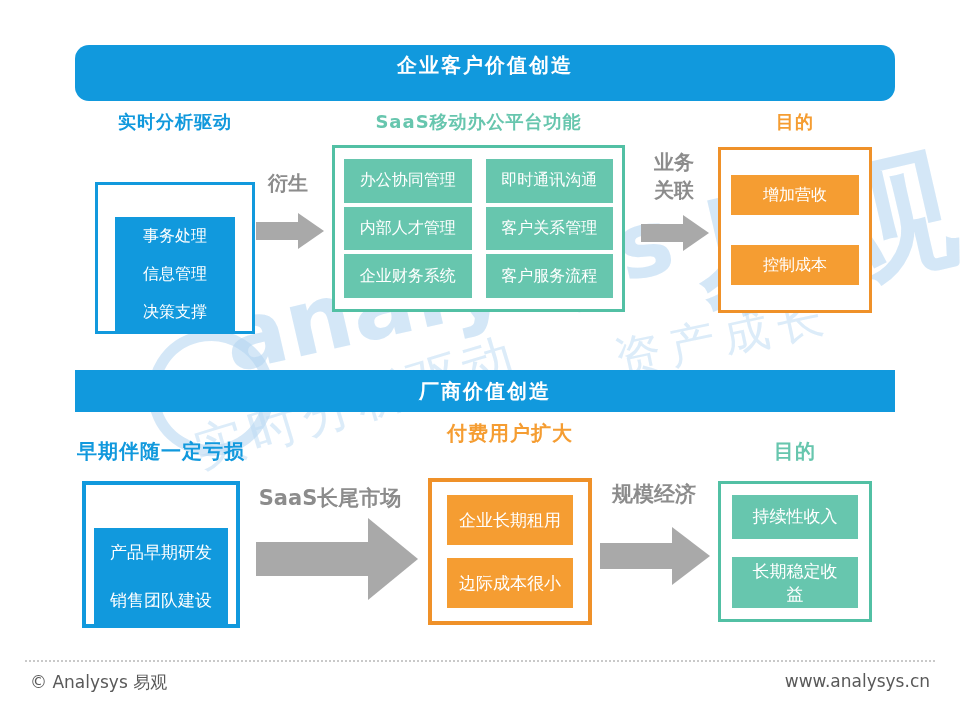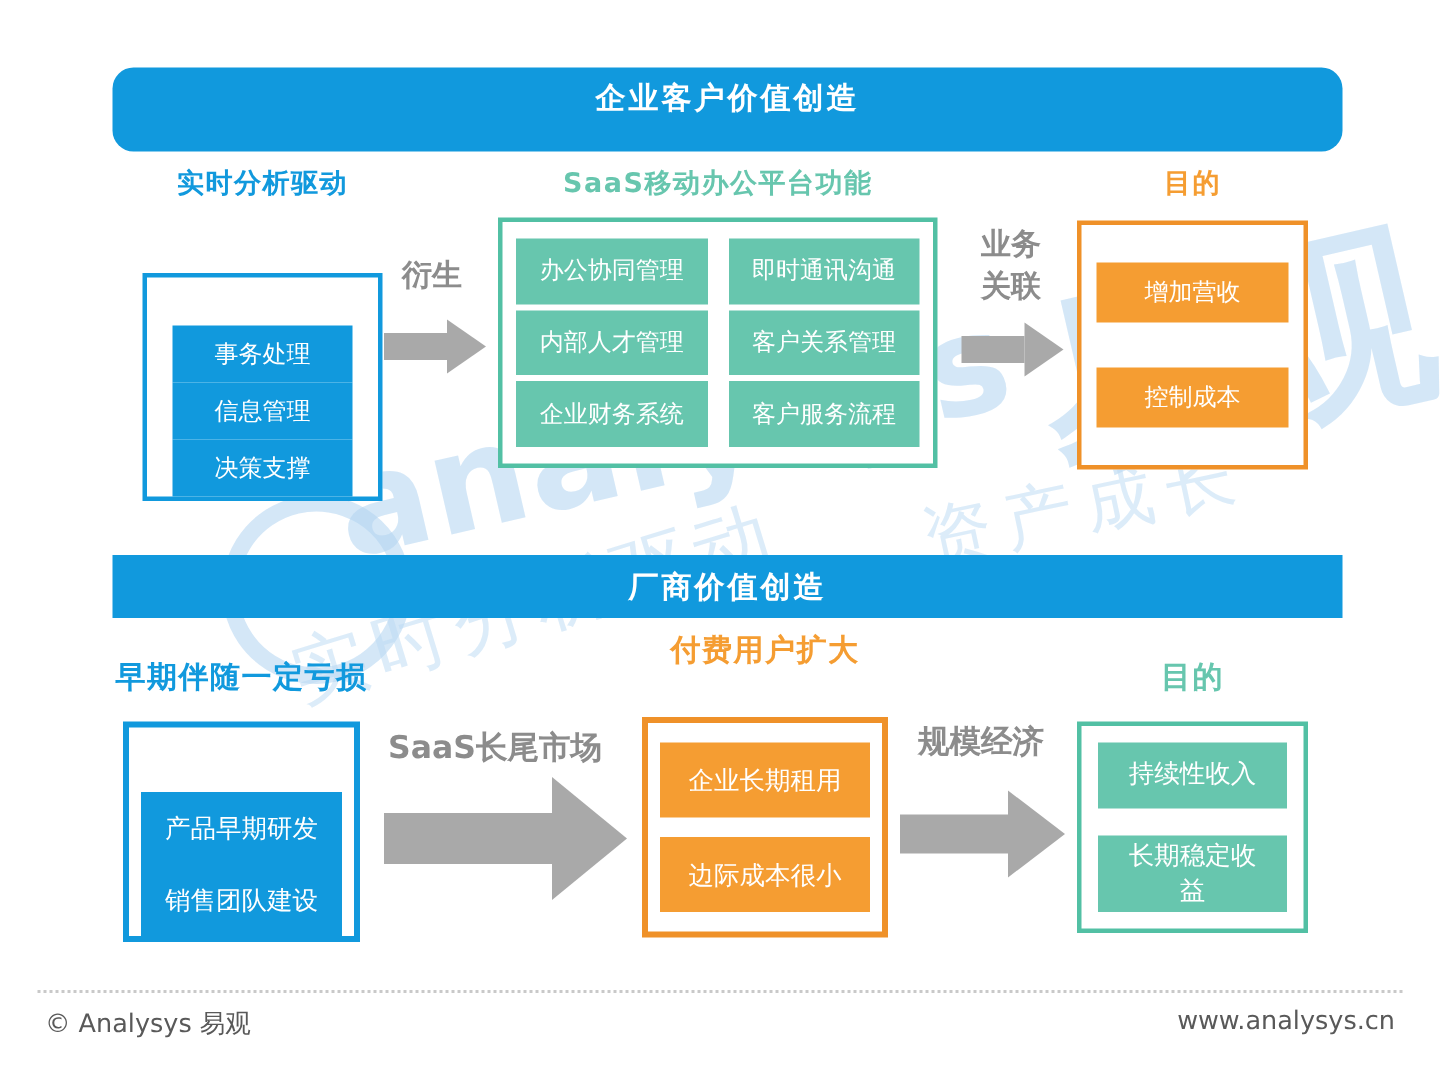--- a/index.html
+++ b/index.html
@@ -40,21 +40,21 @@
   #box-early{left:82px;top:481px;width:158px;height:147px;border:4px solid var(--blue,#1199dd);justify-content:flex-end;}
   #box-paying{left:428px;top:478px;width:164px;height:147px;border:4px solid var(--orange-dark,#ef9129);justify-content:space-evenly;}
   #box-purpose-bottom{left:718px;top:481px;width:154px;height:141px;border:3px solid var(--teal-dark,#52c0a4);justify-content:center;gap:18px;}
 
   
   .btn{display:flex;align-items:center;justify-content:center;color:#fff;text-align:center;box-sizing:border-box;}
   .btn.b{background:var(--blue,#1199dd);width:120px;height:38px;font-size:16px;}
   .btn.t{background:var(--teal,#67c6ae);width:100%;height:100%;font-size:16px;}
   .btn.o{background:var(--orange,#f59d32);width:128px;height:40px;font-size:16px;}
   .btn.b2{background:var(--blue,#1199dd);width:134px;height:48px;font-size:17px;}
-  .btn.o2{background:var(--orange,#f59d32);width:140px;height:50px;font-size:17px;}
+  .btn.o2{background:var(--orange,#f59d32);width:126px;height:50px;font-size:17px;}
   .btn.t2{background:var(--teal,#67c6ae);width:126px;min-height:44px;font-size:17px;padding:3px 14px;line-height:1.35;word-break:break-all;}
 
   
   .alabel{position:absolute;color:var(--label-gray,#8c8c8c);font-weight:bold;text-align:center;}
   #lbl-derive{left:256px;top:170px;width:64px;font-size:20px;}
   #lbl-link{left:644px;top:148px;width:60px;font-size:20px;line-height:28px;}
   #lbl-tail-top{left:250px;top:484px;width:160px;font-size:21px;}
   #lbl-tail-bottom{left:244px;top:587px;width:184px;font-size:21px;}
   #lbl-scale{left:602px;top:480px;width:104px;font-size:21px;}
   .shaft{position:absolute;background:var(--arrow,#a9a9a9);}

